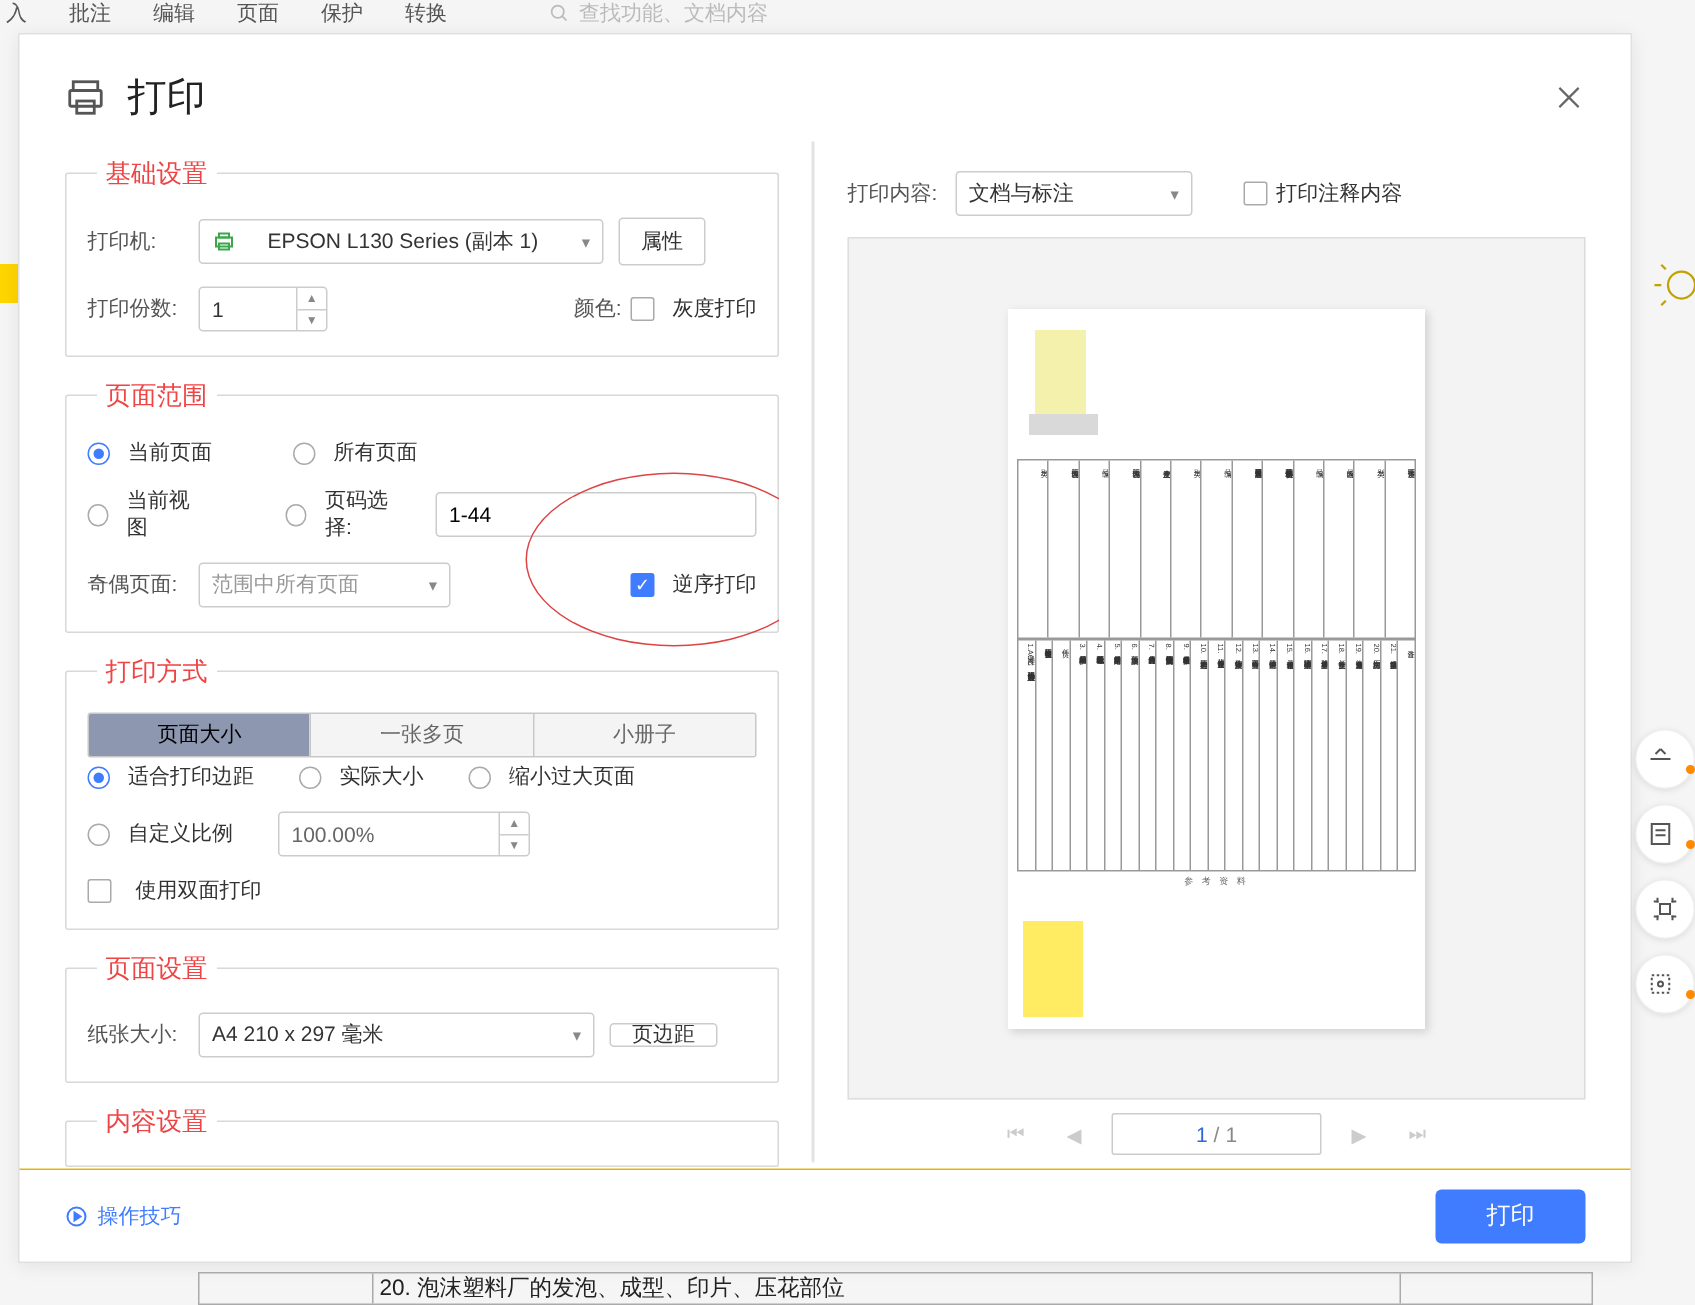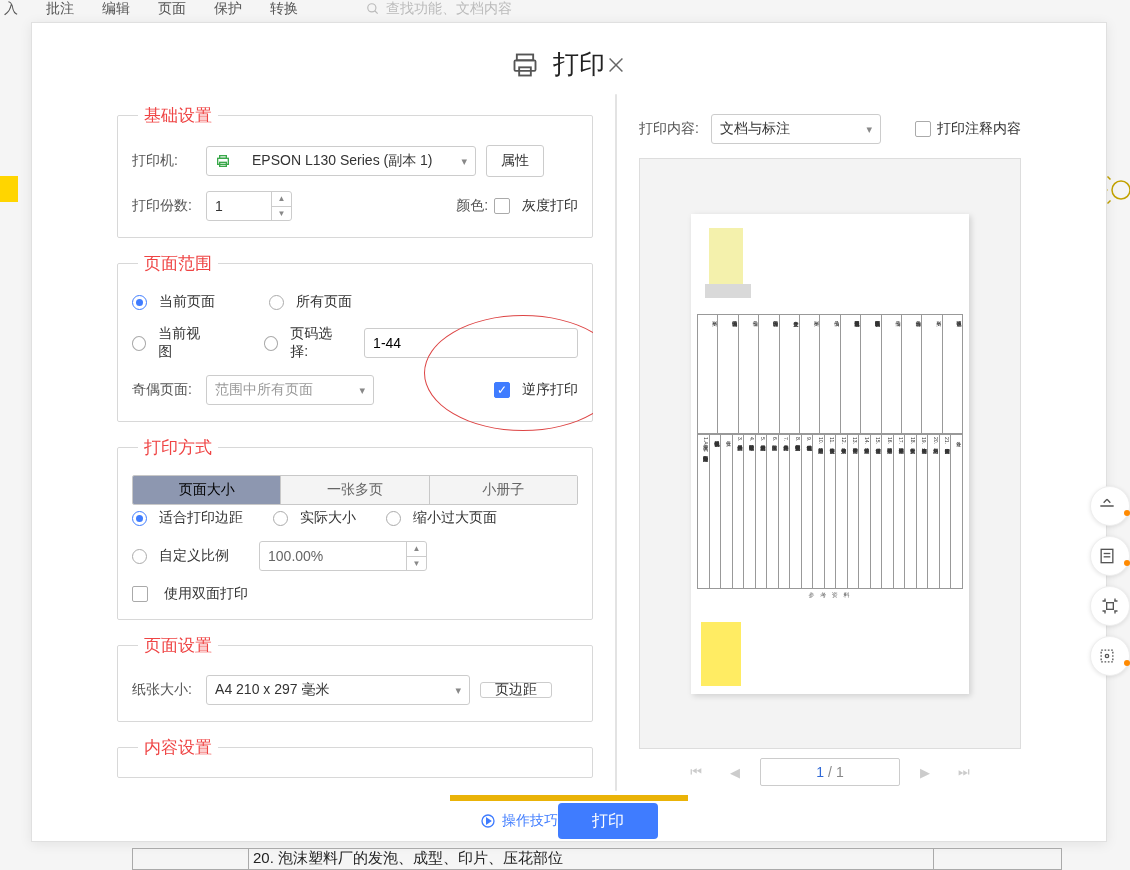--- a/index.html
+++ b/index.html
@@ -30,28 +30,27 @@
     background: #ffd500;
   }
   .bulb {
     position: absolute;
     right: 0; top: 175px;
     width: 30px; height: 40px;
     overflow: hidden;
   }
   .dialog {
     position: absolute;
-    left: 31px; top: 22px;
+    left: 12px; top: 22px;
     width: 1076px; height: 820px;
     background: #fff;
     border: 1px solid #e0e0e0;
     box-shadow: 0 2px 12px rgba(0,0,0,.08);
     display: flex;
     flex-direction: column;
-    align-items: center;
   }
   .dlg-header {
     padding: 24px 30px 8px 30px;
     display: flex;
     align-items: center;
     justify-content: space-between;
   }
   .dlg-title { font-size: 26px; color: #222; display:flex; align-items:center; gap:14px;}
   .printer-icon { width:28px; height:28px; stroke:#555; }
   .close-x { width:22px; height:22px; stroke:#666; cursor:pointer;}
@@ -129,21 +128,21 @@
     pointer-events:none;
   }
   .scale-sel {
     display:flex; align-items:stretch;
     border:1px solid #ccc; border-radius:3px; height:30px; width:168px;
   }
   .scale-sel span{flex:1;padding:0 8px;display:flex;align-items:center;color:#666;}
   .paper-sel { width:264px; color:#333;}
   .margin-btn { height:16px;}
   .right-top { display:flex; align-items:center; gap:12px; margin-top:24px;}
-  .content-sel { width:170px; color:#333;}
+  .content-sel { width:158px; color:#333;}
   .preview {
     flex:1;
     margin-top:14px;
     border:1px solid #ddd;
     background:#f3f3f3;
     display:flex; align-items:center; justify-content:center;
     position:relative;
   }
   .page-prev {
     width:278px; height:480px;
@@ -159,22 +158,22 @@
   .page-prev .footnote{ position:absolute; bottom:94px; left:0; right:0; text-align:center; font-size:6px; color:#666; letter-spacing:2px;}
   .page-prev .hl1{ position:absolute; left:18px; top:14px; width:34px; height:56px; background:#f2ef9d; opacity:.85;}
   .page-prev .hl2{ position:absolute; left:10px; bottom:8px; width:40px; height:64px; background:#ffea52; opacity:.9;}
   .page-prev .hl3{ position:absolute; left:14px; top:70px; width:46px; height:14px; background:#d9d9d9;}
   .pager { height:46px; display:flex; align-items:center; justify-content:center; gap:12px; color:#888;}
   .pager .ico { font-size:13px; cursor:pointer; padding:6px 8px;}
   .pager .ico.disabled{ color:#ccc; }
   .pager .pg-inp { width:140px; height:28px; border:1px solid #ccc; display:flex;align-items:center;justify-content:center; gap:4px; border-radius:2px;}
   .pager .pg-inp b { color:#2f68d6; font-weight:normal;}
   .dlg-footer {
-    border-top: 6px solid #eab308;
-    height: 46px;
+    border-top: 1px solid #eab308;
+    height: 62px;
     display:flex;
     align-items:center;
     justify-content:space-between;
     padding: 0 30px;
   }
   .tips { color:#3f7cff; display:flex; align-items:center; gap:6px; cursor:pointer; font-size:14px;}
   .tips svg{width:16px;height:16px;}
   .btn-primary {
     background:#3f7cff; color:#fff; border:none;
     height:36px; padding:0 34px; font-size:16px;

